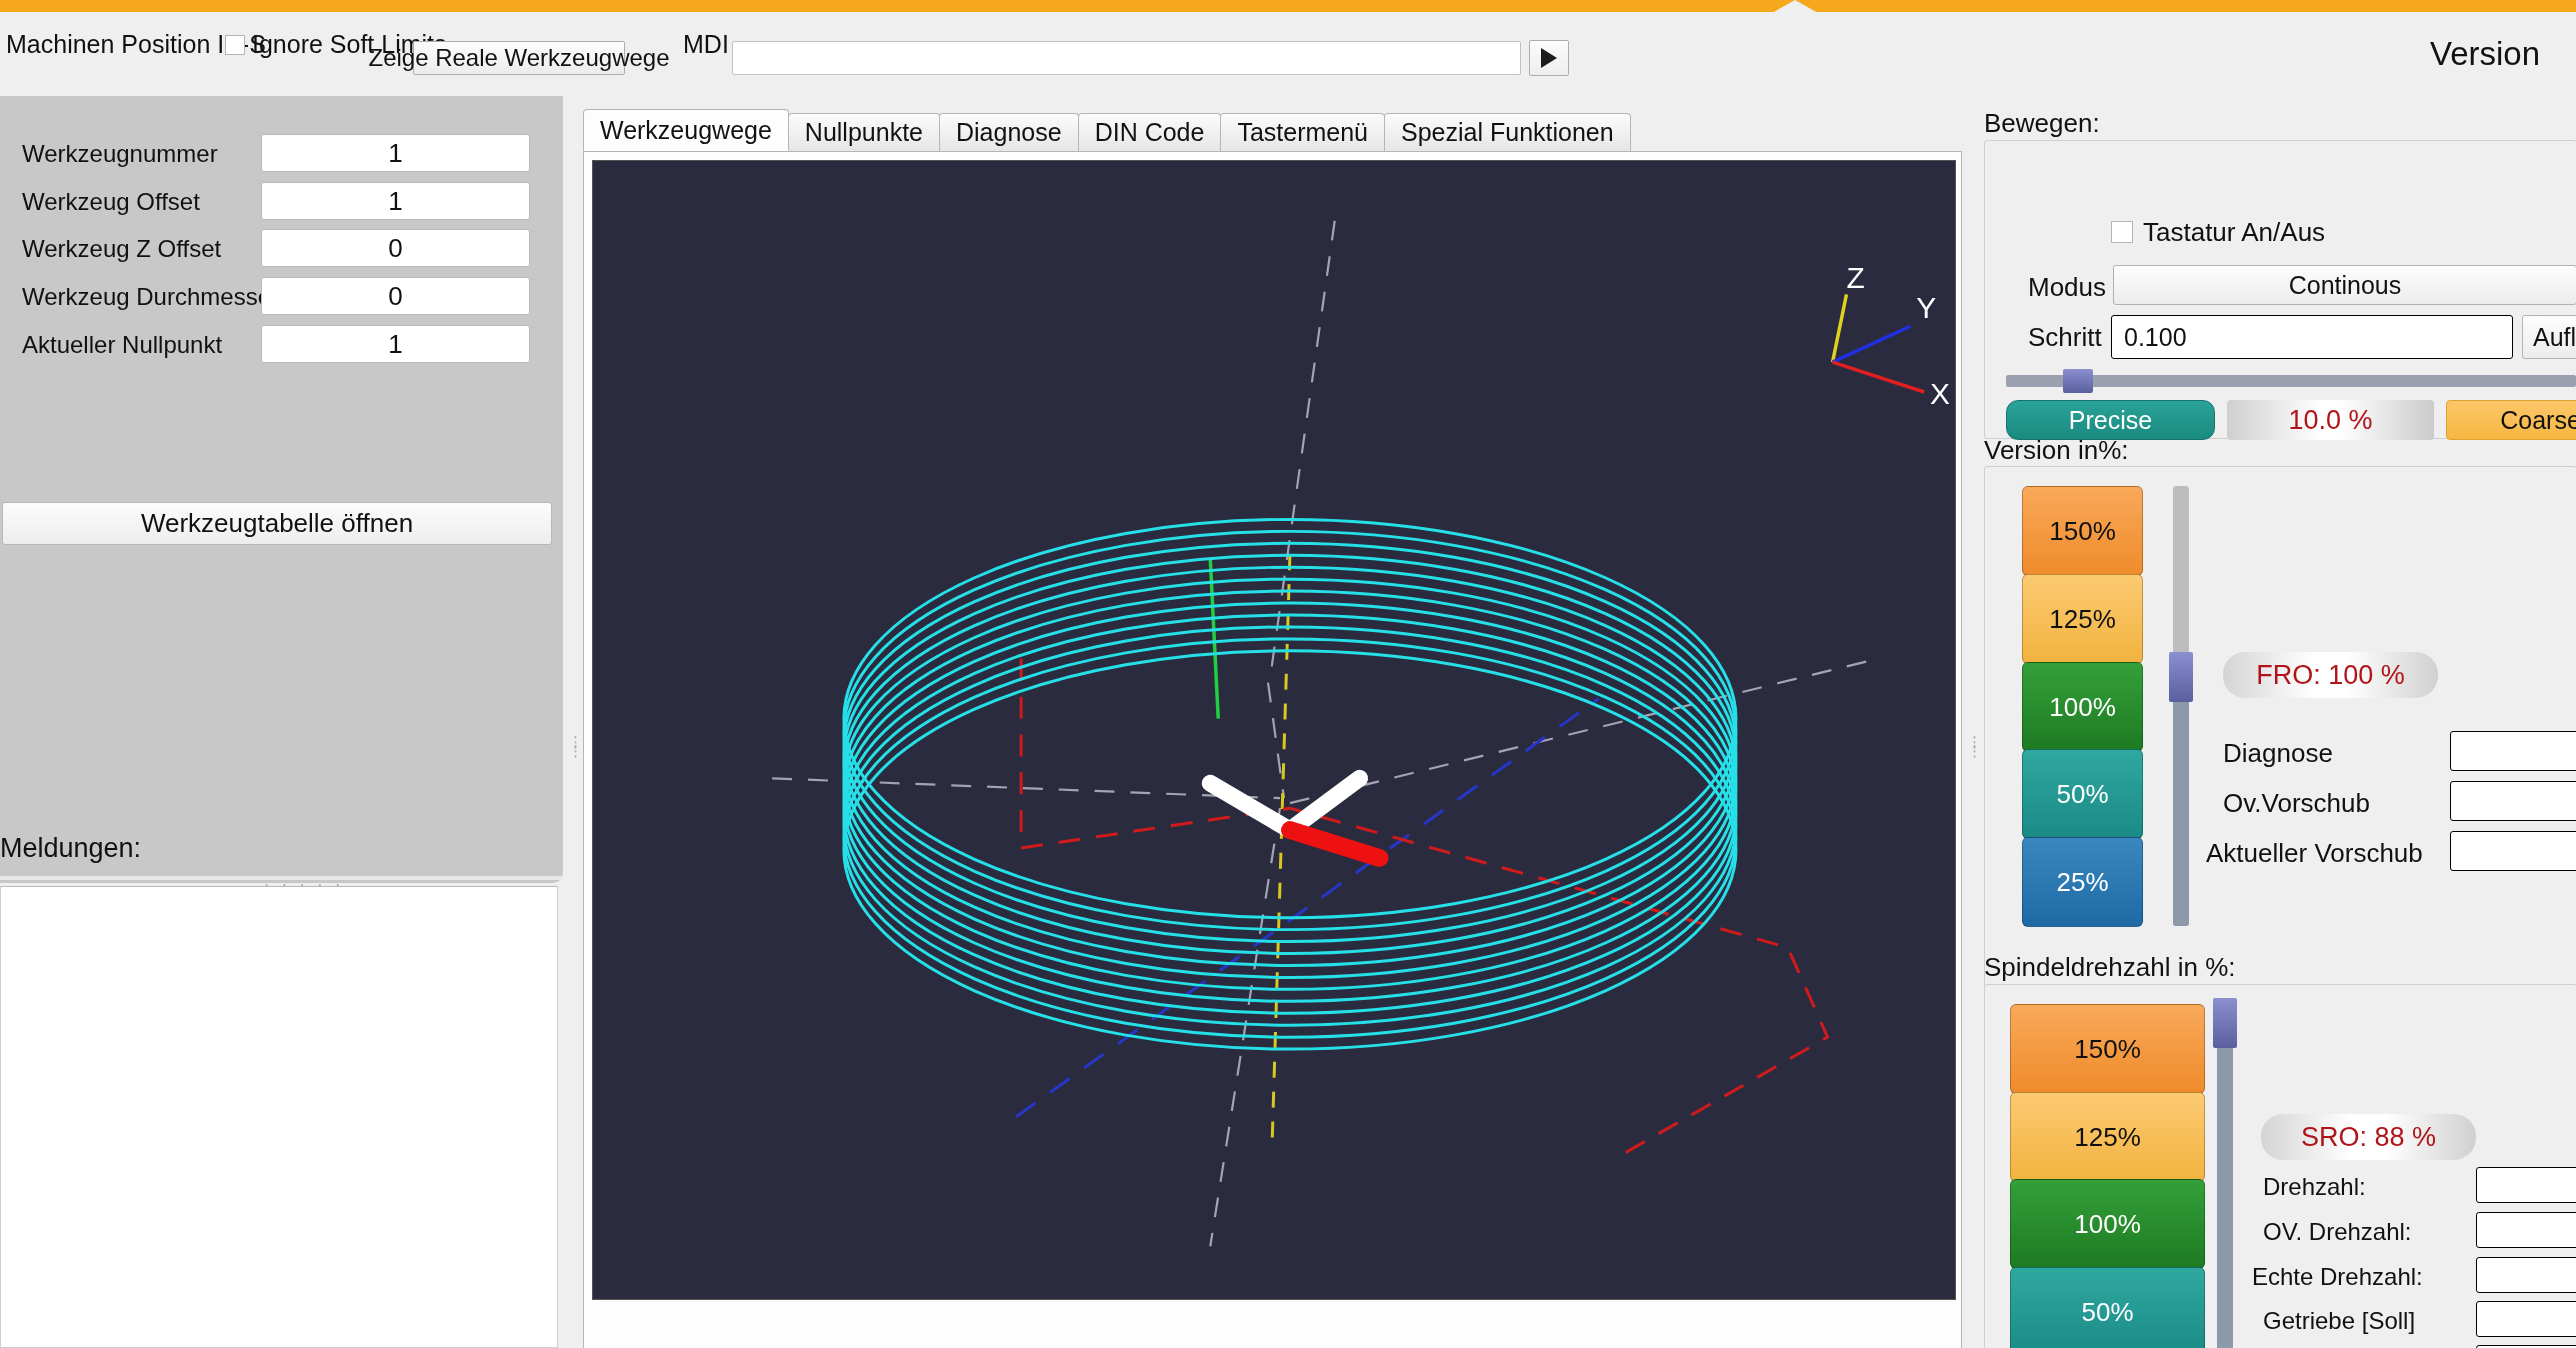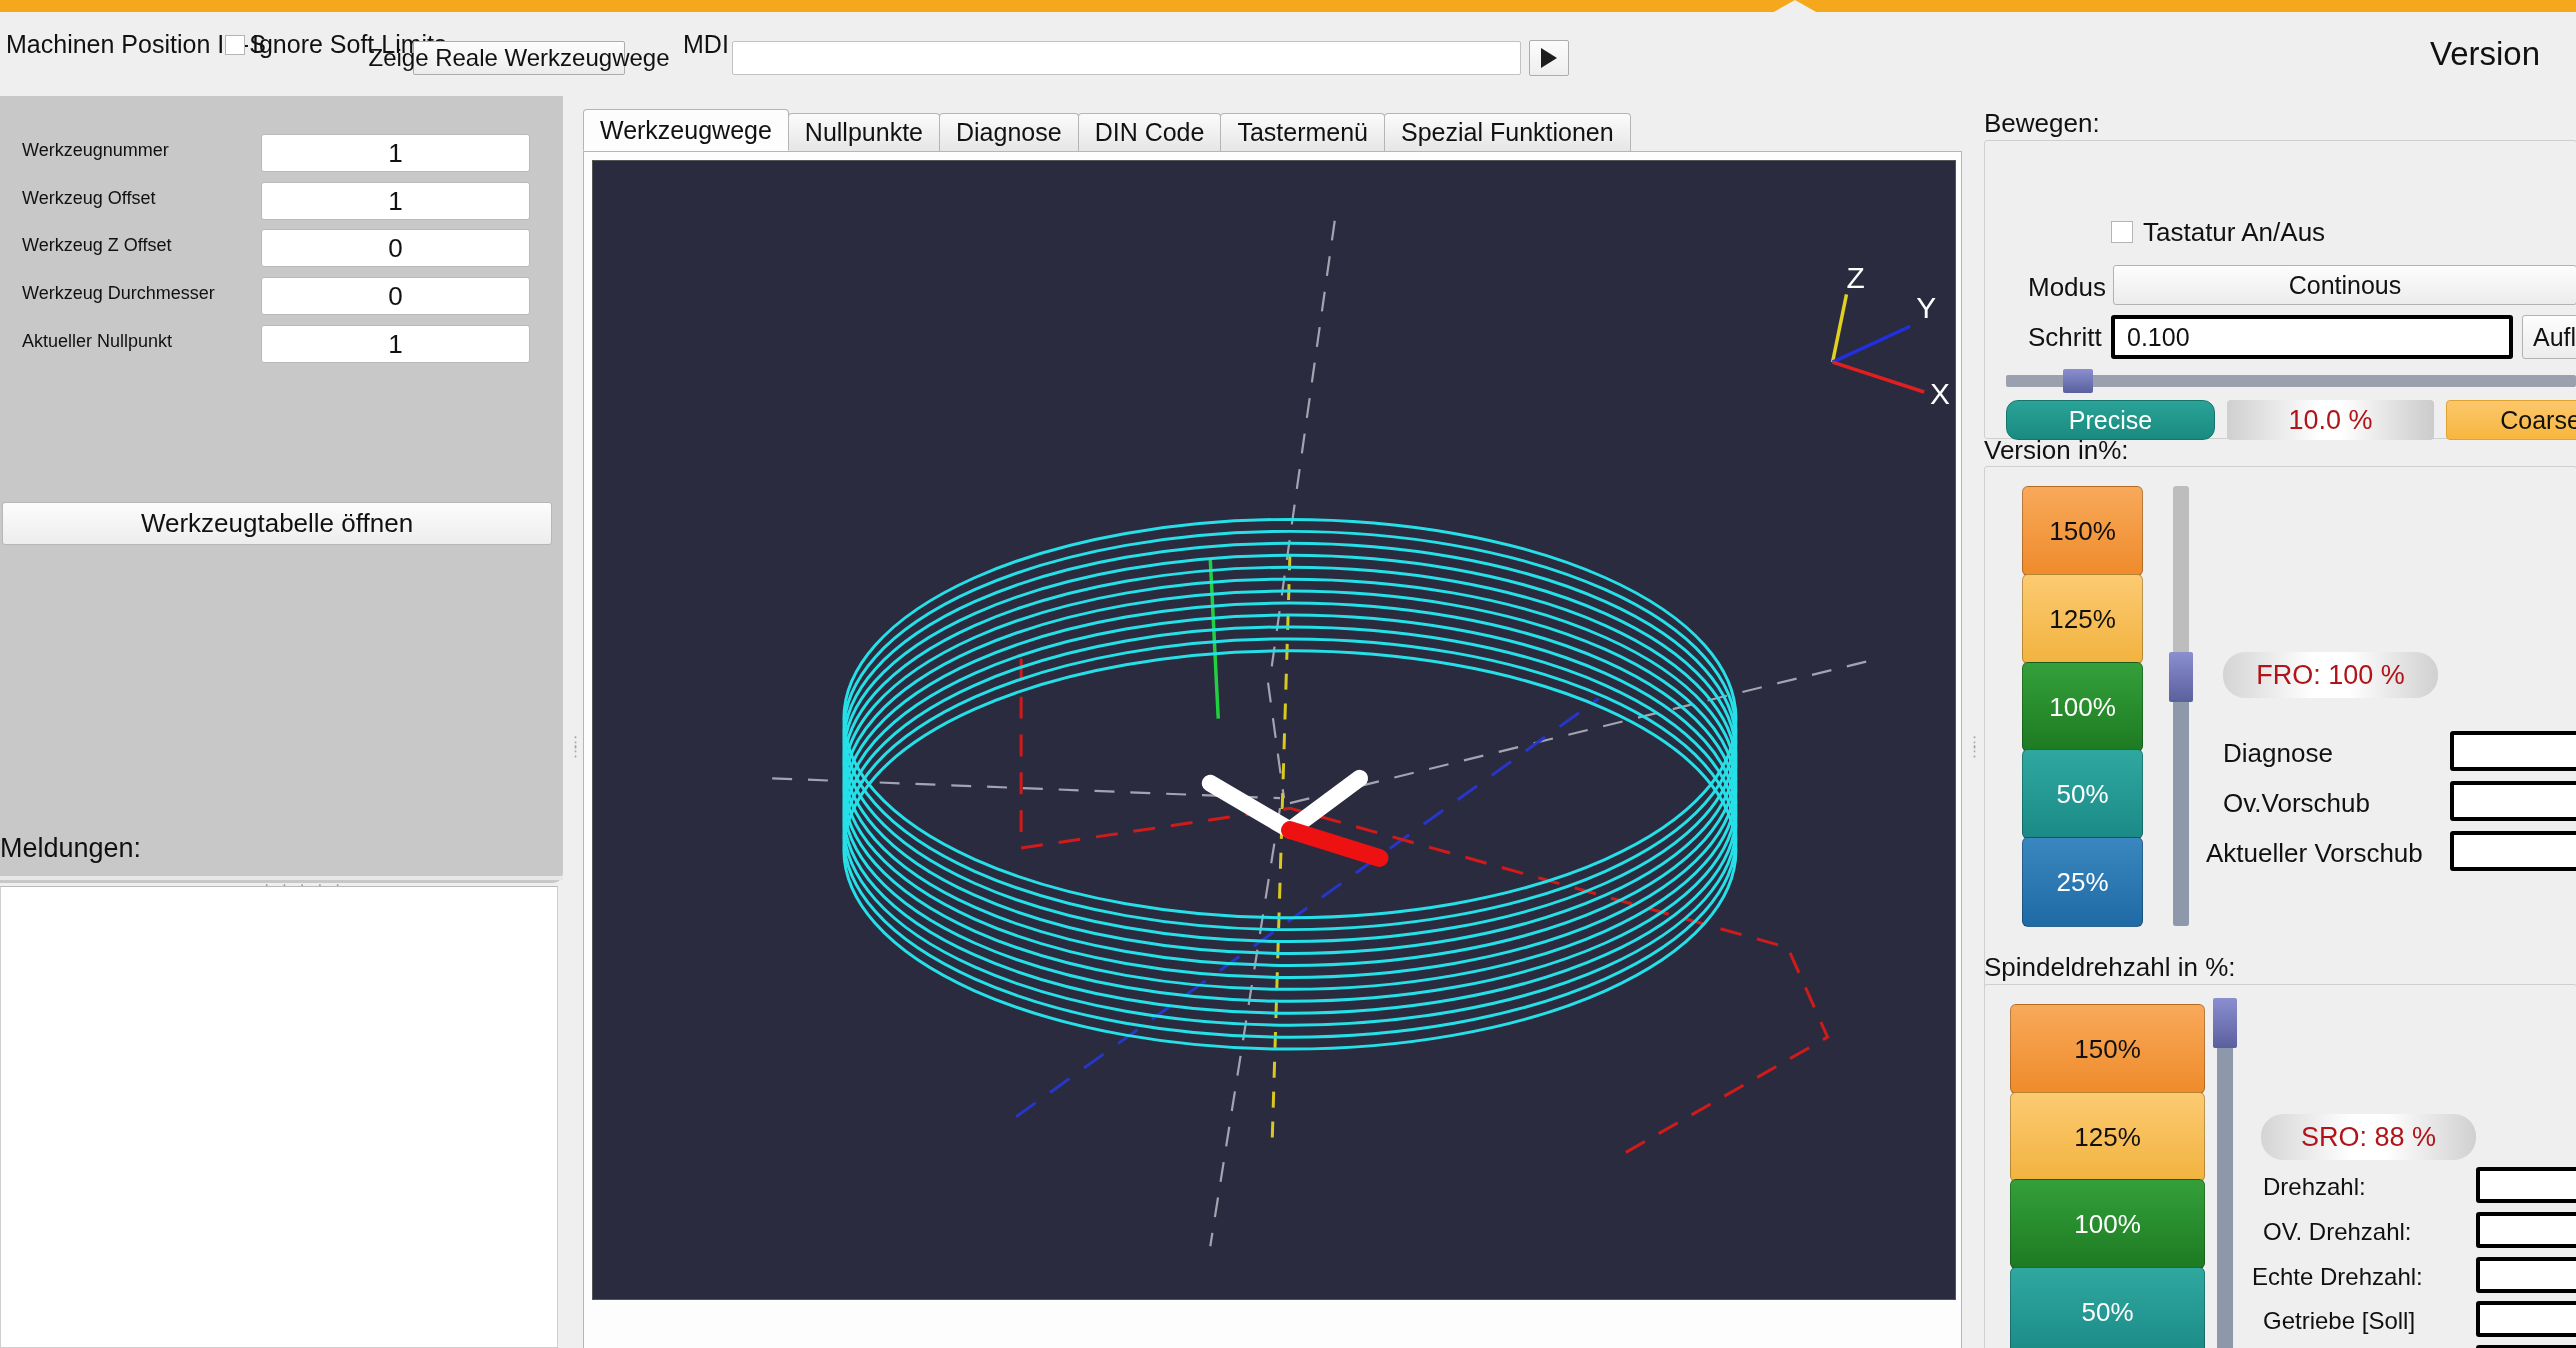--- a/index.html
+++ b/index.html
@@ -61,21 +61,21 @@
   }
 
   
   .left-panel {
     position: absolute; top: 96px; left: 0; width: 563px; height: 787px;
     background: #c8c8c8; border-bottom-right-radius: 10px;
   }
   .lrow { position: absolute; height: 40px; }
   .lrow .lbl {
     position: absolute; left: 22px; top: 6px;
-    font-size: 18px; color: #111; white-space: nowrap;
+    font-size: 24px; color: #111; white-space: nowrap;
   }
   .lrow .fld {
     position: absolute; left: 261px; top: 0; width: 269px; height: 38px;
     background: #fff; border: 1px solid #b9b9b9; border-radius: 3px;
     display: flex; align-items: center; justify-content: center;
     font-size: 26px; color: #111;
   }
   .wkz-table-btn {
     position: absolute; top: 406px; left: 2px; width: 550px; height: 43px;
     background: linear-gradient(#fcfcfc, #ededed);
@@ -144,21 +144,21 @@
 
   
   .right { position: absolute; top: 96px; left: 1982px; width: 597px; height: 1253px; }
   .sect-title { position: absolute; font-size: 26px; color: #111; }
   .groupbox {
     position: absolute; background: #efefef;
     border: 1px solid #cfcfcf; border-radius: 3px;
   }
   .rlabel { position: absolute; font-size: 26px; color: #111; white-space: nowrap; }
   .rfield {
-    position: absolute; background: #fff; border: 4px solid #000000;
+    position: absolute; background: #fff; border: 1px solid #000000;
     border-radius: 3px; font-size: 25px; color: #111;
     display: flex; align-items: center; justify-content: flex-end;
     padding-right: 12px;
   }
   .rbtn {
     position: absolute;
     background: linear-gradient(#fdfdfd, #ececec);
     border: 1px solid #b2b2b2; border-radius: 3px;
     font-size: 25px; color: #111;
     display: flex; align-items: center; justify-content: center;

